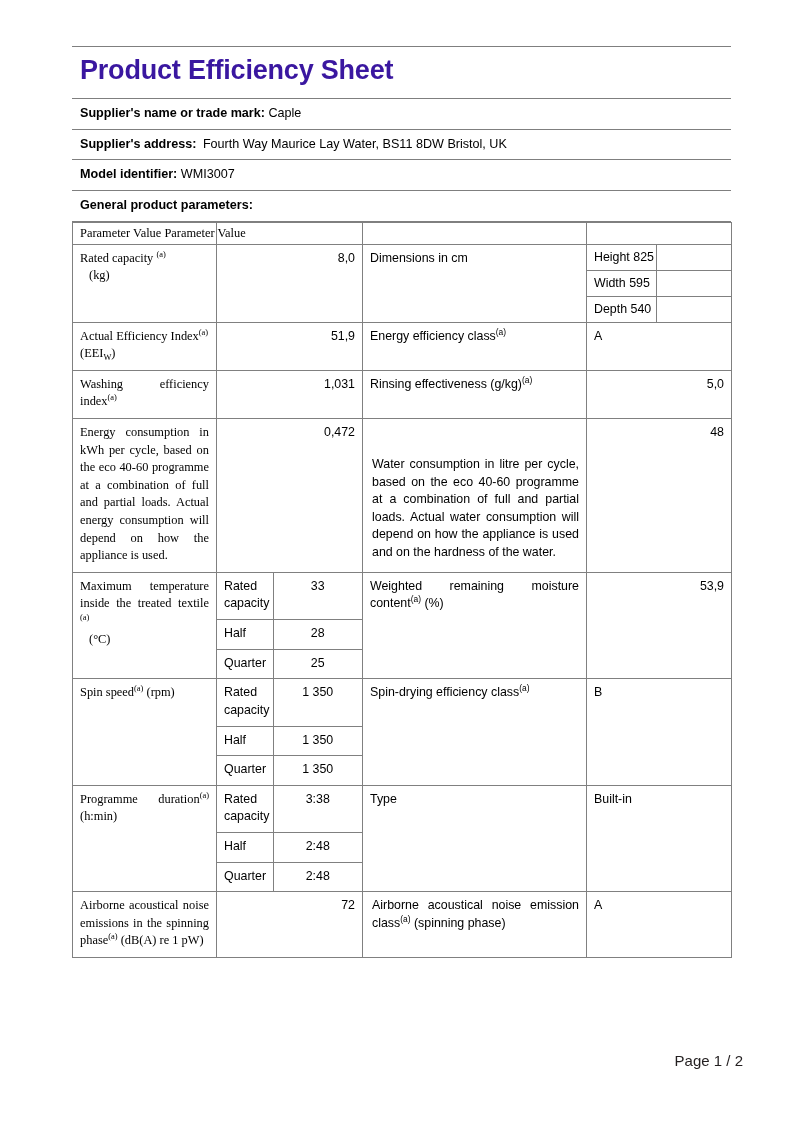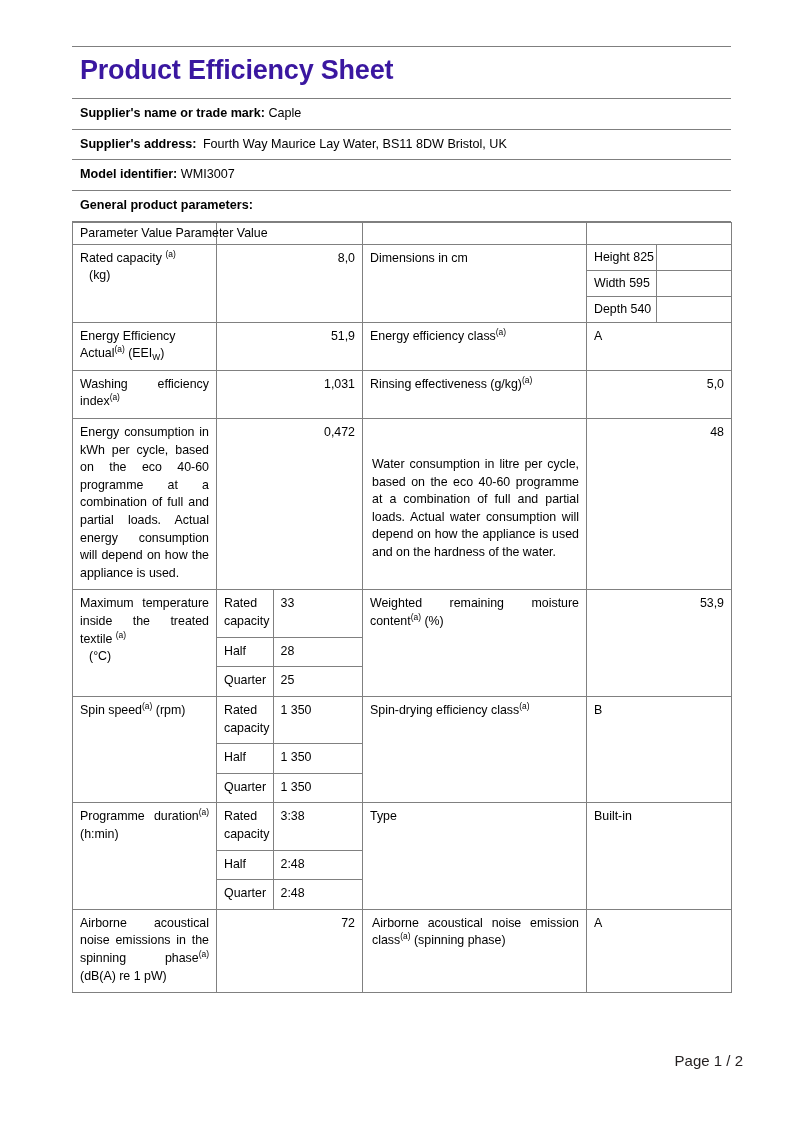--- a/index.html
+++ b/index.html
@@ -46,21 +46,21 @@
     border-collapse: collapse;
     width: 659px;
     table-layout: fixed;
     font-size: 12.4px;
   }
   table.main > tbody > tr > td {
     border: 1px solid #808080;
     vertical-align: top;
     padding: 0;
   }
-  .c1 { width: 144px; }
+  .c1 { width: 144px; font-family: Liberation Serif, serif; }
   .c2 { width: 146px; }
   .c3 { width: 224px; }
   .c4 { width: 145px; }
 
   .pad { padding: 5px 7px 7px 7px; line-height: 1.42; }
   .just { text-align: justify; text-align-last: left; }
   .right { text-align: right; }
 
   .hdrrow td { border-top: 1px solid #808080 !important; }
   .hdrcell {
@@ -85,21 +85,21 @@
     table-layout: fixed;
     font-size: 12.4px;
   }
   table.sub td {
     border: 1px solid #808080;
     padding: 5px 7px 6px 7px;
     vertical-align: top;
     line-height: 1.42;
   }
   table.sub td:first-child { border-left: 0; width: 56px; }
-  table.sub td:last-child  { border-right: 0; text-align: left; white-space: nowrap; }
+  table.sub td:last-child  { border-right: 0; text-align: center; white-space: nowrap; }
   table.sub tr:first-child td { border-top: 0; }
   table.sub tr:last-child td { border-bottom: 0; }
 
   .subwrap { padding: 0; }
 
   
   table.dims {
     border-collapse: collapse;
     width: 100%;
     table-layout: fixed;
@@ -204,21 +204,21 @@
                   <span class="dimline"><span>Depth</span> <span>540</span></span>
                 </td>
               </tr>
             </tbody>
           </table>
         </td>
       </tr>
 
       <tr>
         <td class="c1">
-          <div class="pad"><span>Energy  Efficiency Actual</span><sup>(a)</sup><span>  (EEI</span><sub>W</sub><span>)</span></div>
+          <div class="pad"><span>Actual  Efficiency Index</span><sup>(a)</sup><span>  (EEI</span><sub>W</sub><span>)</span></div>
         </td>
         <td class="c2">
           <div class="pad right">51,9</div>
         </td>
         <td class="c3">
           <div class="pad"><span>Energy efficiency class</span><sup>(a)</sup></div>
         </td>
         <td class="c4">
           <div class="pad">A</div>
         </td>

